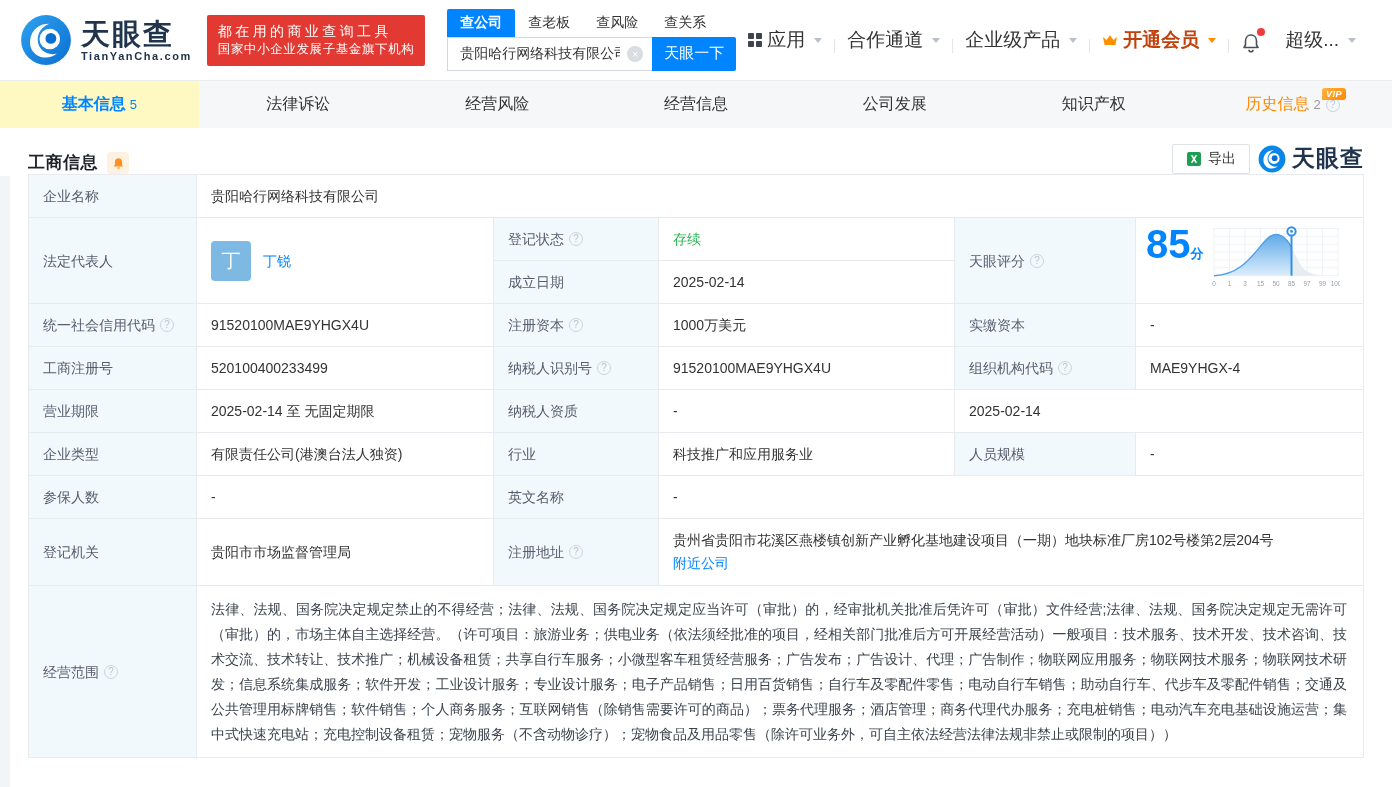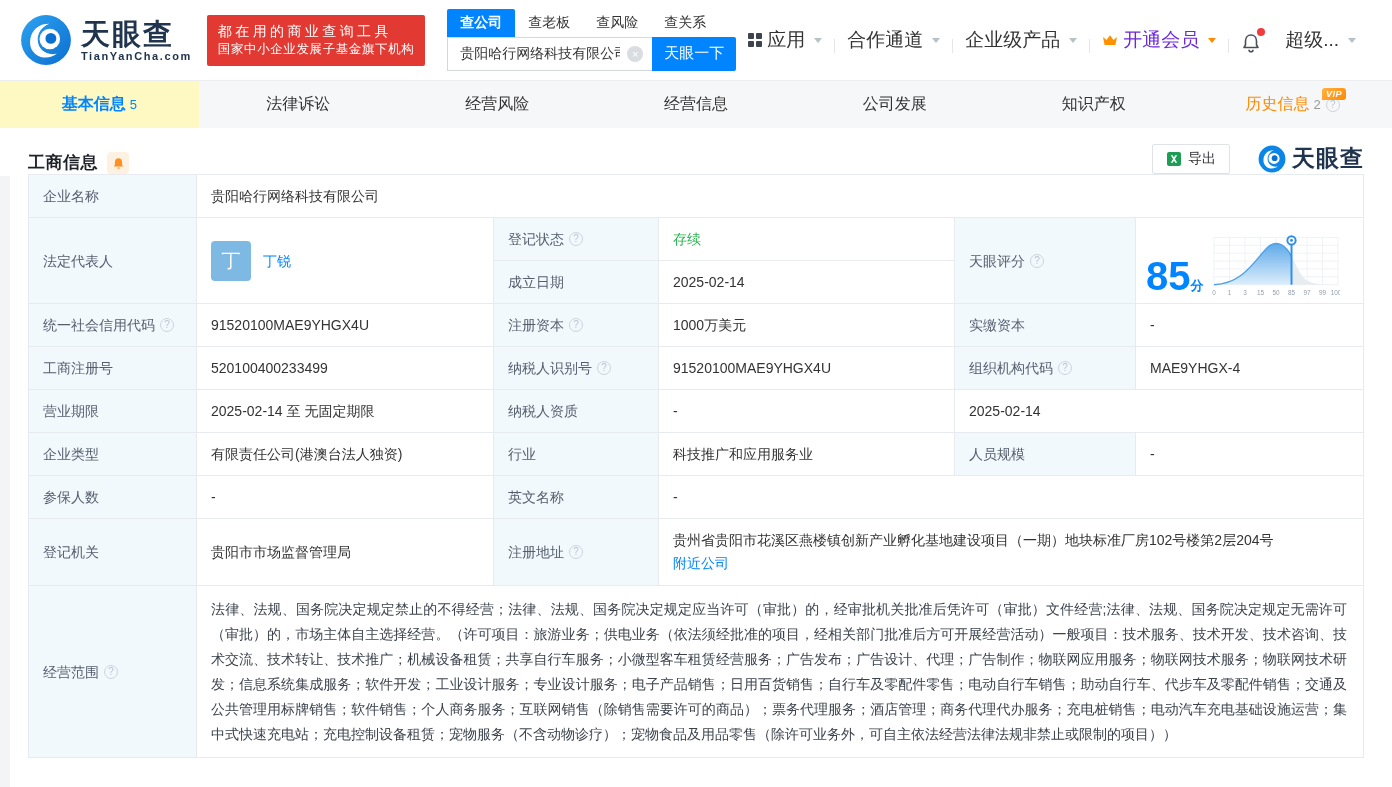--- a/index.html
+++ b/index.html
@@ -29,21 +29,21 @@
     display:flex;align-items:center}
   .sinput input{border:none;outline:none;width:100%;font-size:14px;padding:0 32px 0 12px;color:#333;
     font-family:inherit;background:transparent}
   .clear{position:absolute;right:9px;width:16px;height:16px;border-radius:50%;background:#d9dde1;
     color:#fff;font-size:11px;display:flex;align-items:center;justify-content:center;cursor:pointer}
   .sbtn{width:84px;background:#0084ff;color:#fff;font-size:15px;display:flex;align-items:center;
     justify-content:center;border-radius:0 2px 2px 0;cursor:pointer}
   .topmenu{margin-left:auto;display:flex;align-items:flex-end;font-size:19px;color:#333;white-space:nowrap}
   .tm{display:flex;align-items:center;padding:0 12px;cursor:pointer;gap:5px}
   .tm-sep{width:1px;height:14px;background:#e4e7ea}
-  .tm.vip{color:#6d28d9;font-weight:normal}
+  .tm.vip{color:#c2410c;font-weight:bold}
   .tm.vip .caret{border-top-color:#ff8a00}
   .gridicon{display:grid;grid-template-columns:6px 6px;grid-gap:2px}
   .gridicon b{width:6px;height:6px;background:#3d4450;border-radius:1px}
   .bellwrap{position:relative;display:flex;align-items:center;padding:0 12px;cursor:pointer}
   .reddot{position:absolute;top:-5px;right:8px;width:8px;height:8px;border-radius:50%;background:#f23c3c}
 
   
   .nav{height:48px;background:#f6f7f8;border-top:1px solid #ebedef;display:flex}
   .ntab{flex:1;display:flex;align-items:center;justify-content:center;font-size:16px;color:#333;
     cursor:pointer;position:relative}
@@ -54,21 +54,21 @@
   .ntab.history .cnt{color:#999}
   .vipbadge{position:absolute;top:7px;right:46px;background:linear-gradient(135deg,#ffb143,#ff8a00);
     color:#fff;font-size:9px;font-style:italic;font-weight:bold;padding:1px 4px;border-radius:3px 3px 3px 0;
     letter-spacing:.5px}
 
   
   .sec{height:46px;display:flex;align-items:flex-end;padding:0 28px}
   .sec-title{font-size:17px;font-weight:bold;color:#1f2329;letter-spacing:.5px}
   .bell-badge{width:22px;height:22px;background:#fdf1e1;border-radius:4px;margin-left:9px;
     display:flex;align-items:center;justify-content:center;cursor:pointer}
-  .sec-right{margin-left:auto;display:flex;align-items:center;gap:28px}
+  .sec-right{margin-left:auto;display:flex;align-items:center;gap:8px}
   .export-btn{display:flex;align-items:center;gap:6px;border:1px solid #dfe3e8;border-radius:2px;
     height:30px;padding:0 13px;font-size:14px;color:#333;background:#fff;cursor:pointer}
   .wm{display:flex;align-items:center;gap:6px}
   .wm-text{font-size:23px;font-weight:bold;color:#20344e;letter-spacing:1px}
 
   
   .gutter{position:absolute;left:0;top:176px;width:10px;height:611px;background:#f2f4f6}
   .tbl{margin:0 28px;width:1336px;border:1px solid #e7ebf0}
   .trow{display:flex;border-bottom:1px solid #e7ebf0;min-height:43px}
   .trow:last-child{border-bottom:none}
@@ -82,21 +82,21 @@
   .grow{flex:1}
   .row2{height:86px}
   .nest{width:461px;flex:none;display:flex;flex-direction:column;border-right:1px solid #e7ebf0}
   .nrow{display:flex;flex:1}
   .nrow:first-child{border-bottom:1px solid #e7ebf0}
   .nrow .lbl{width:165px;flex:none;border-right:1px solid #e7ebf0}
   .nrow .val{flex:1;border-right:none}
   .green{color:#2bb553}
   .ava{width:40px;height:40px;border-radius:4px;background:#7db9e3;color:#fff;font-size:19px;
     display:flex;align-items:center;justify-content:center;margin-right:12px;flex:none}
-  .score-cell{display:flex;align-items:flex-end;gap:8px;padding:6px 10px}
+  .score-cell{display:flex;align-items:flex-start;gap:8px;padding:6px 10px}
   .score-num{font-size:40px;font-weight:bold;color:#0084ff;line-height:1}
   .score-unit{font-size:13px;color:#0084ff;font-weight:bold}
   .blockcell{display:block}
   .addr-line{line-height:23px}
   .scope-text{line-height:25px;text-align:justify;color:#3c434d;padding:1px 2px 0 0}
 </style>
 </head>
 <body>
 
 <div class="hdr">

